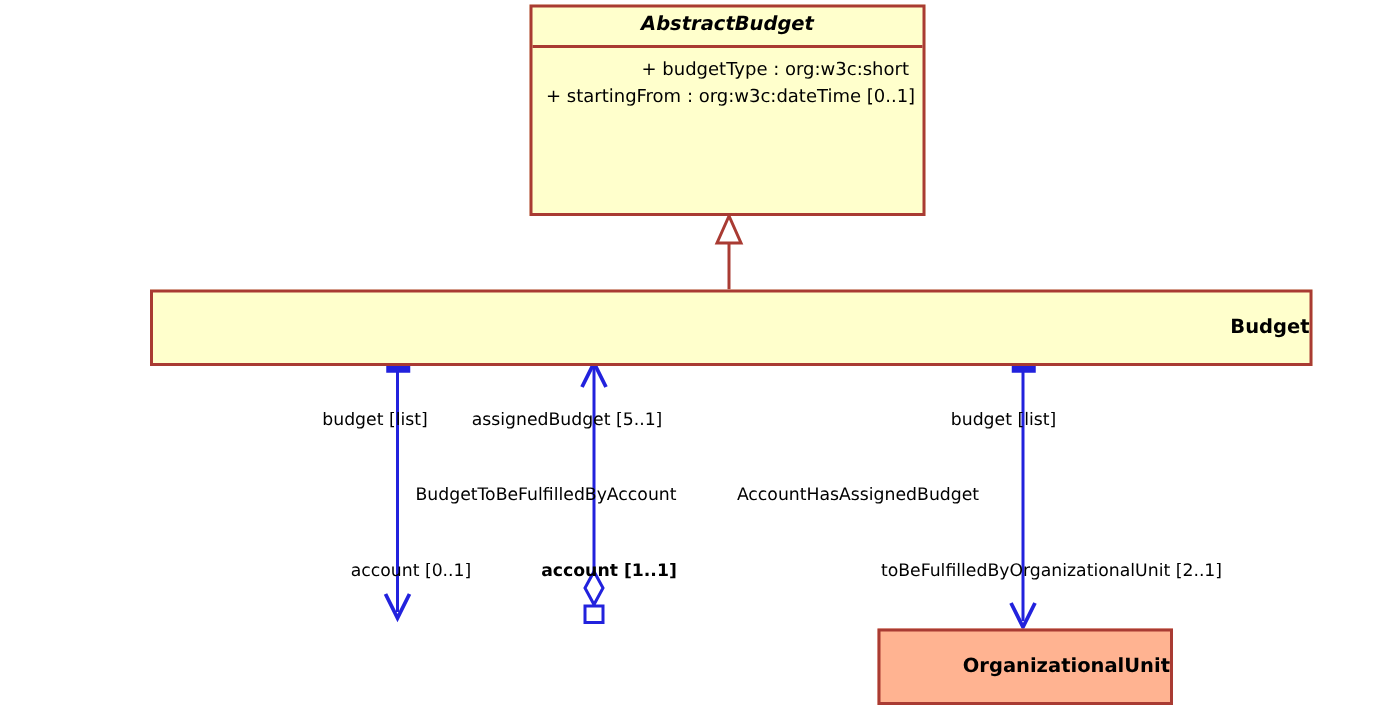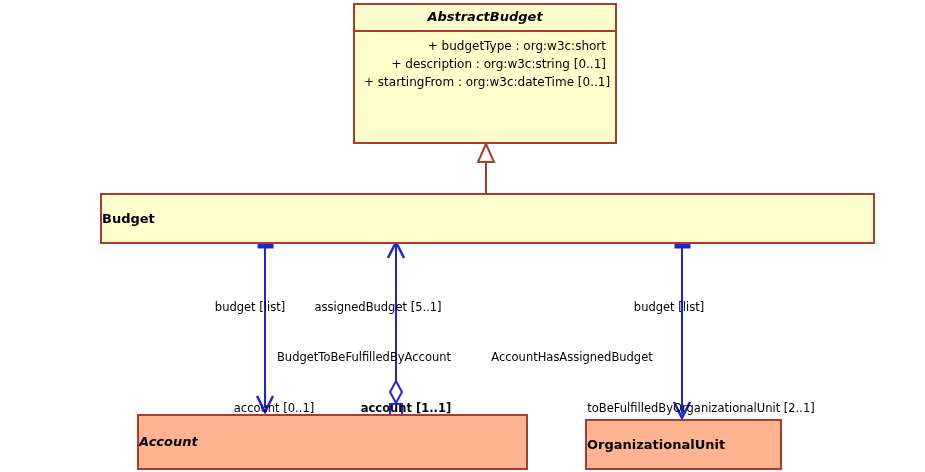--- a/index.html
+++ b/index.html
@@ -57,32 +57,31 @@
     color: #000000;
     line-height: 18px;
     white-space: nowrap;
     text-align: right;
   }
 
   
   .cls-solo {
     display: flex;
     align-items: center;
-    justify-content: flex-start;
+    justify-content: flex-end;
   }
 
   
   .edge-label {
     position: absolute;
     font-size: 11.5px;
     color: #000000;
     white-space: nowrap;
     z-index: 7;
     line-height: 14px;
-    margin-top: 28px;
   }
   .lbl-center { transform: translateX(-50%); }
 
   svg.lines {
     position: absolute;
     left: 0; top: 0;
     width: 925px;
     height: 472px;
     z-index: 2;
     overflow: visible;
@@ -123,32 +122,28 @@
       <rect x="675" y="240" width="15" height="8" fill="#2222dd" stroke="#2222dd" stroke-width="1"></rect>
       <polyline points="674,402 682,418 690,402" fill="none" stroke="#2222dd" stroke-width="2.5"></polyline>
     </g>
   </svg>
 
   <div class="uml-class cls-yellow" style="left:353px; top:3px; width:264px; height:141px;">
     <div class="cls-title italic">AbstractBudget</div>
     <div class="cls-sep"></div>
     <div class="cls-attrs">
       <div class="attr-row">+ budgetType : org:w3c:short</div>
-      <div class="attr-row">+ description : org:w3c:string [0..1]</div>
       <div class="attr-row">+ startingFrom : org:w3c:dateTime [0..1]</div>
     </div>
   </div>
 
   <div class="uml-class cls-yellow cls-solo" style="left:100px; top:193px; width:775px; height:51px;">
     <div class="cls-title" style="padding:0;">Budget</div>
   </div>
 
-  <div class="uml-class cls-salmon cls-solo" style="left:137px; top:414px; width:391px; height:56px;">
-    <div class="cls-title italic" style="padding:0;">Account</div>
-  </div>
 
   <div class="uml-class cls-salmon cls-solo" style="left:585px; top:419px; width:197px; height:51px;">
     <div class="cls-title" style="padding:0;">OrganizationalUnit</div>
   </div>
 
   <div class="edge-label lbl-center" style="left:250px; top:272px;">budget [list]</div>
 
   <div class="edge-label lbl-center" style="left:378px; top:272px;">assignedBudget [5..1]</div>
 
   <div class="edge-label lbl-center" style="left:669px; top:272px;">budget [list]</div>

